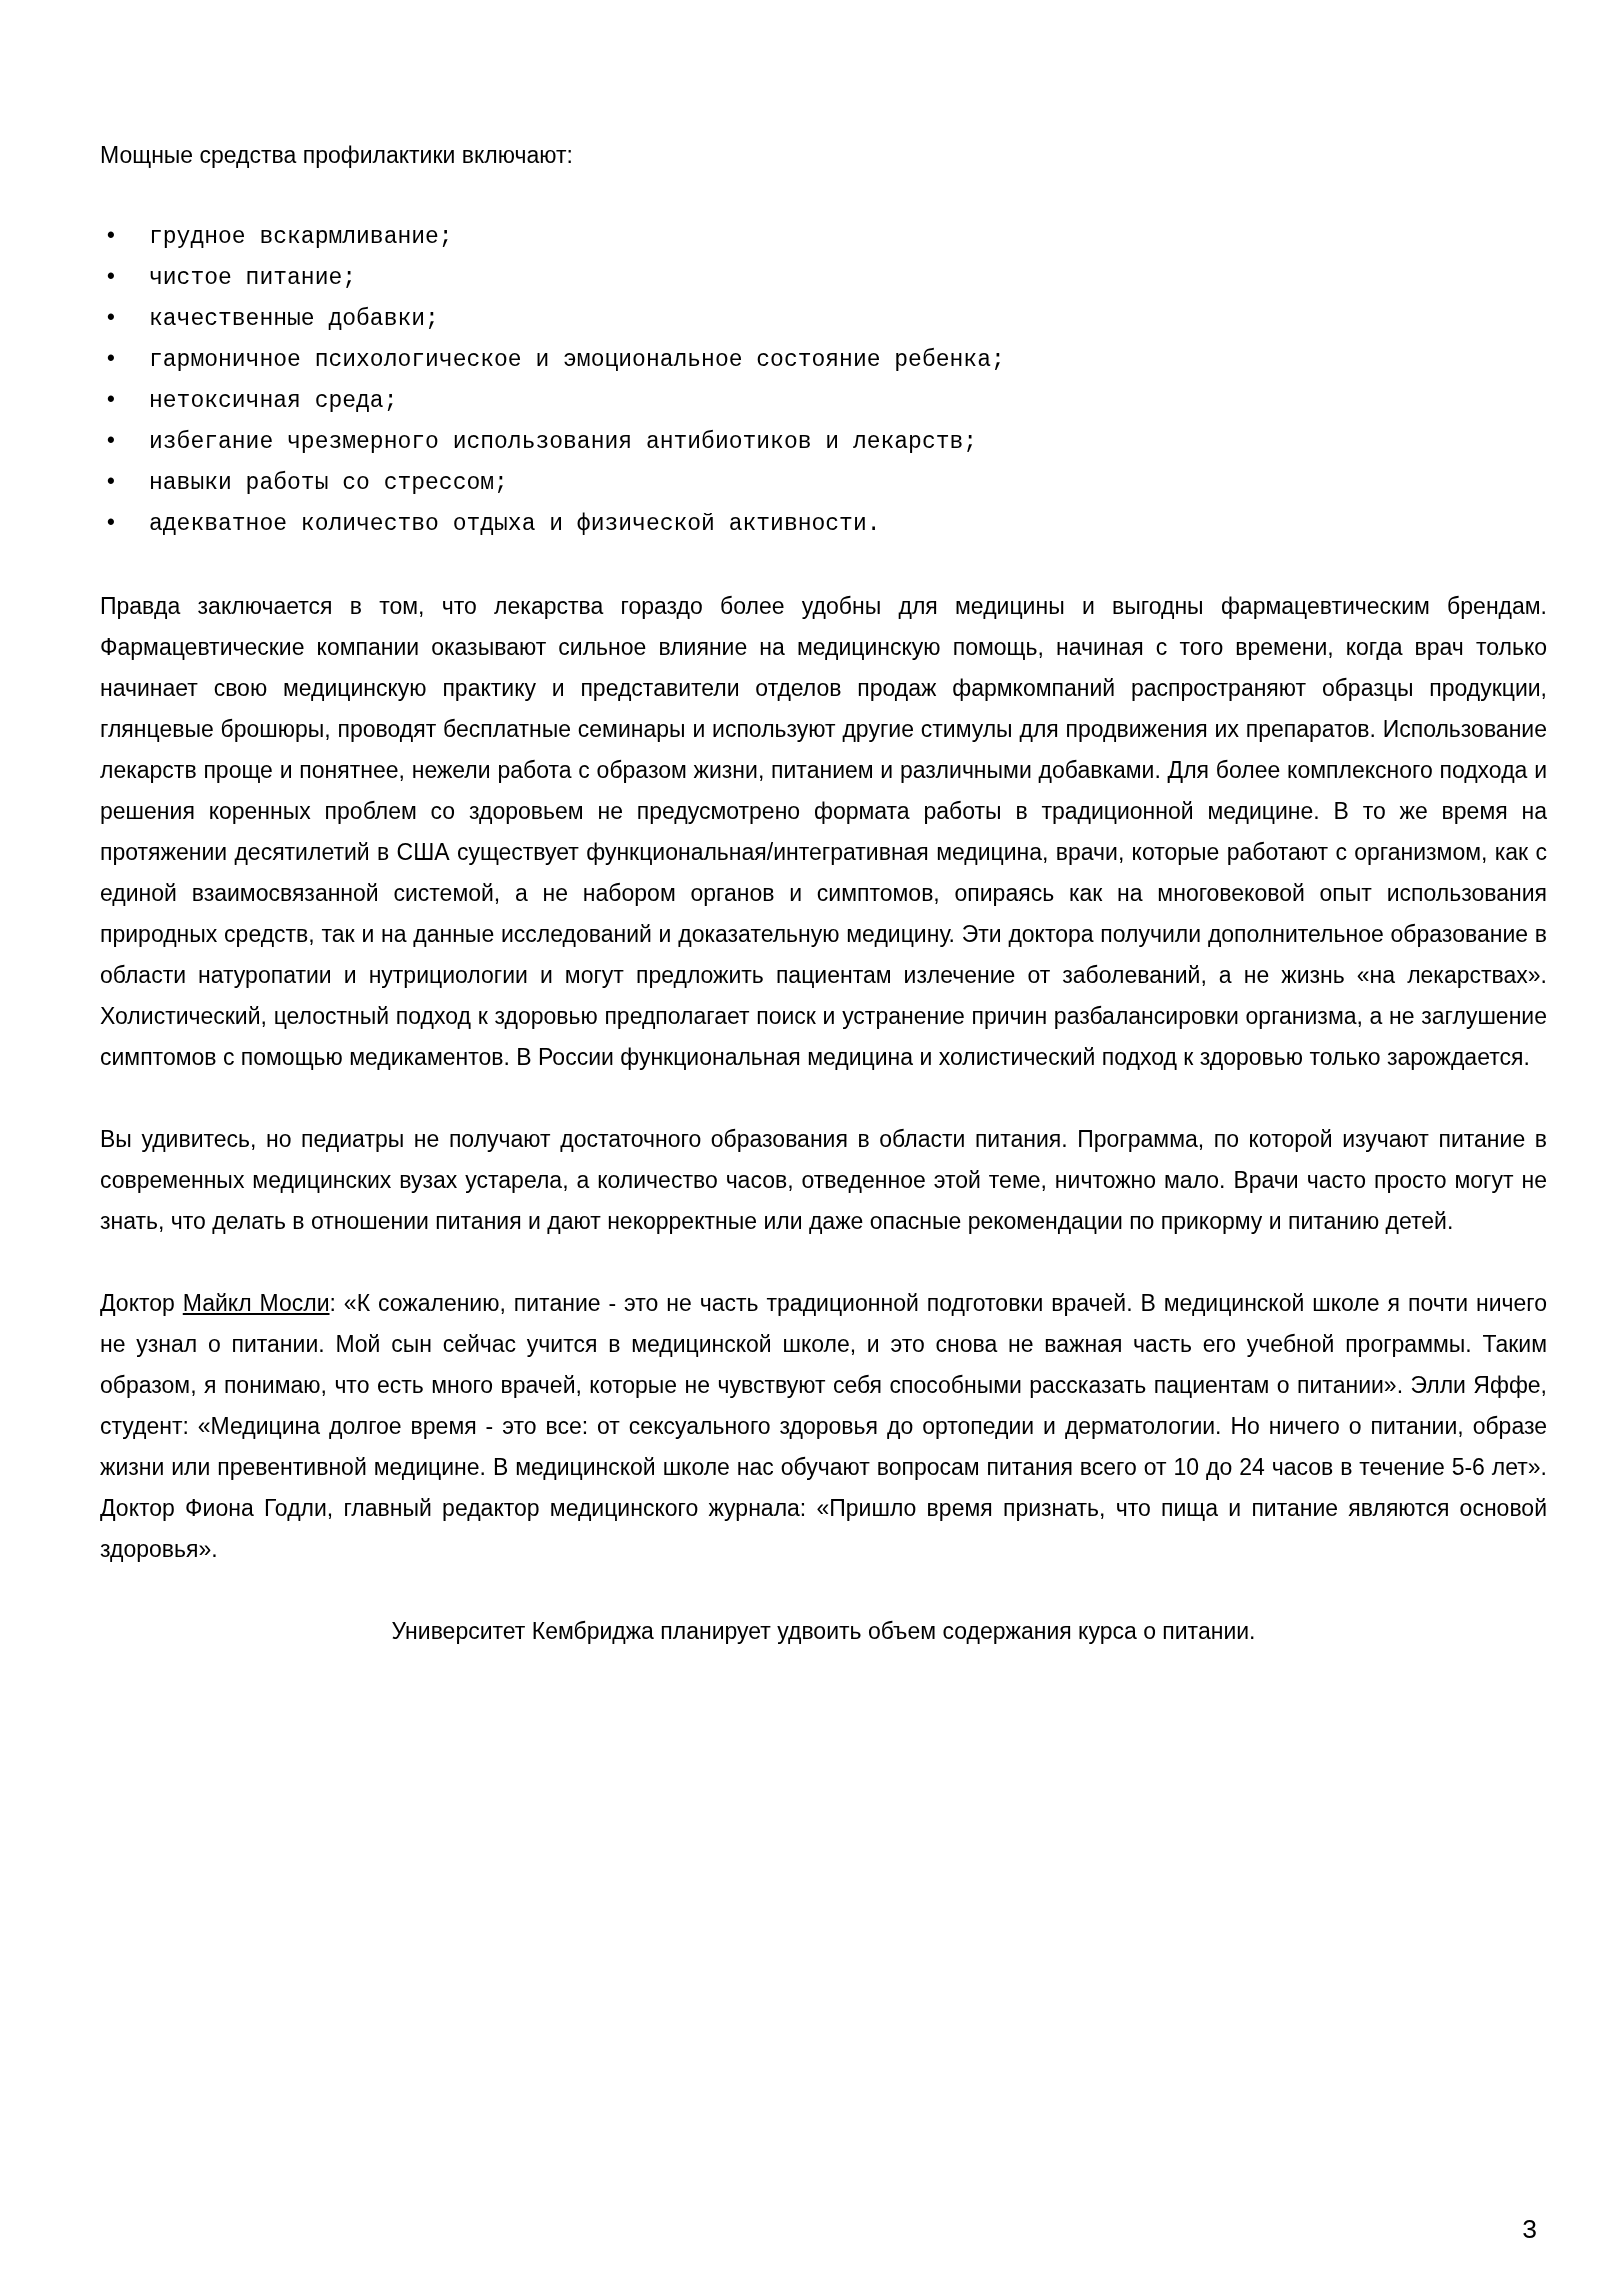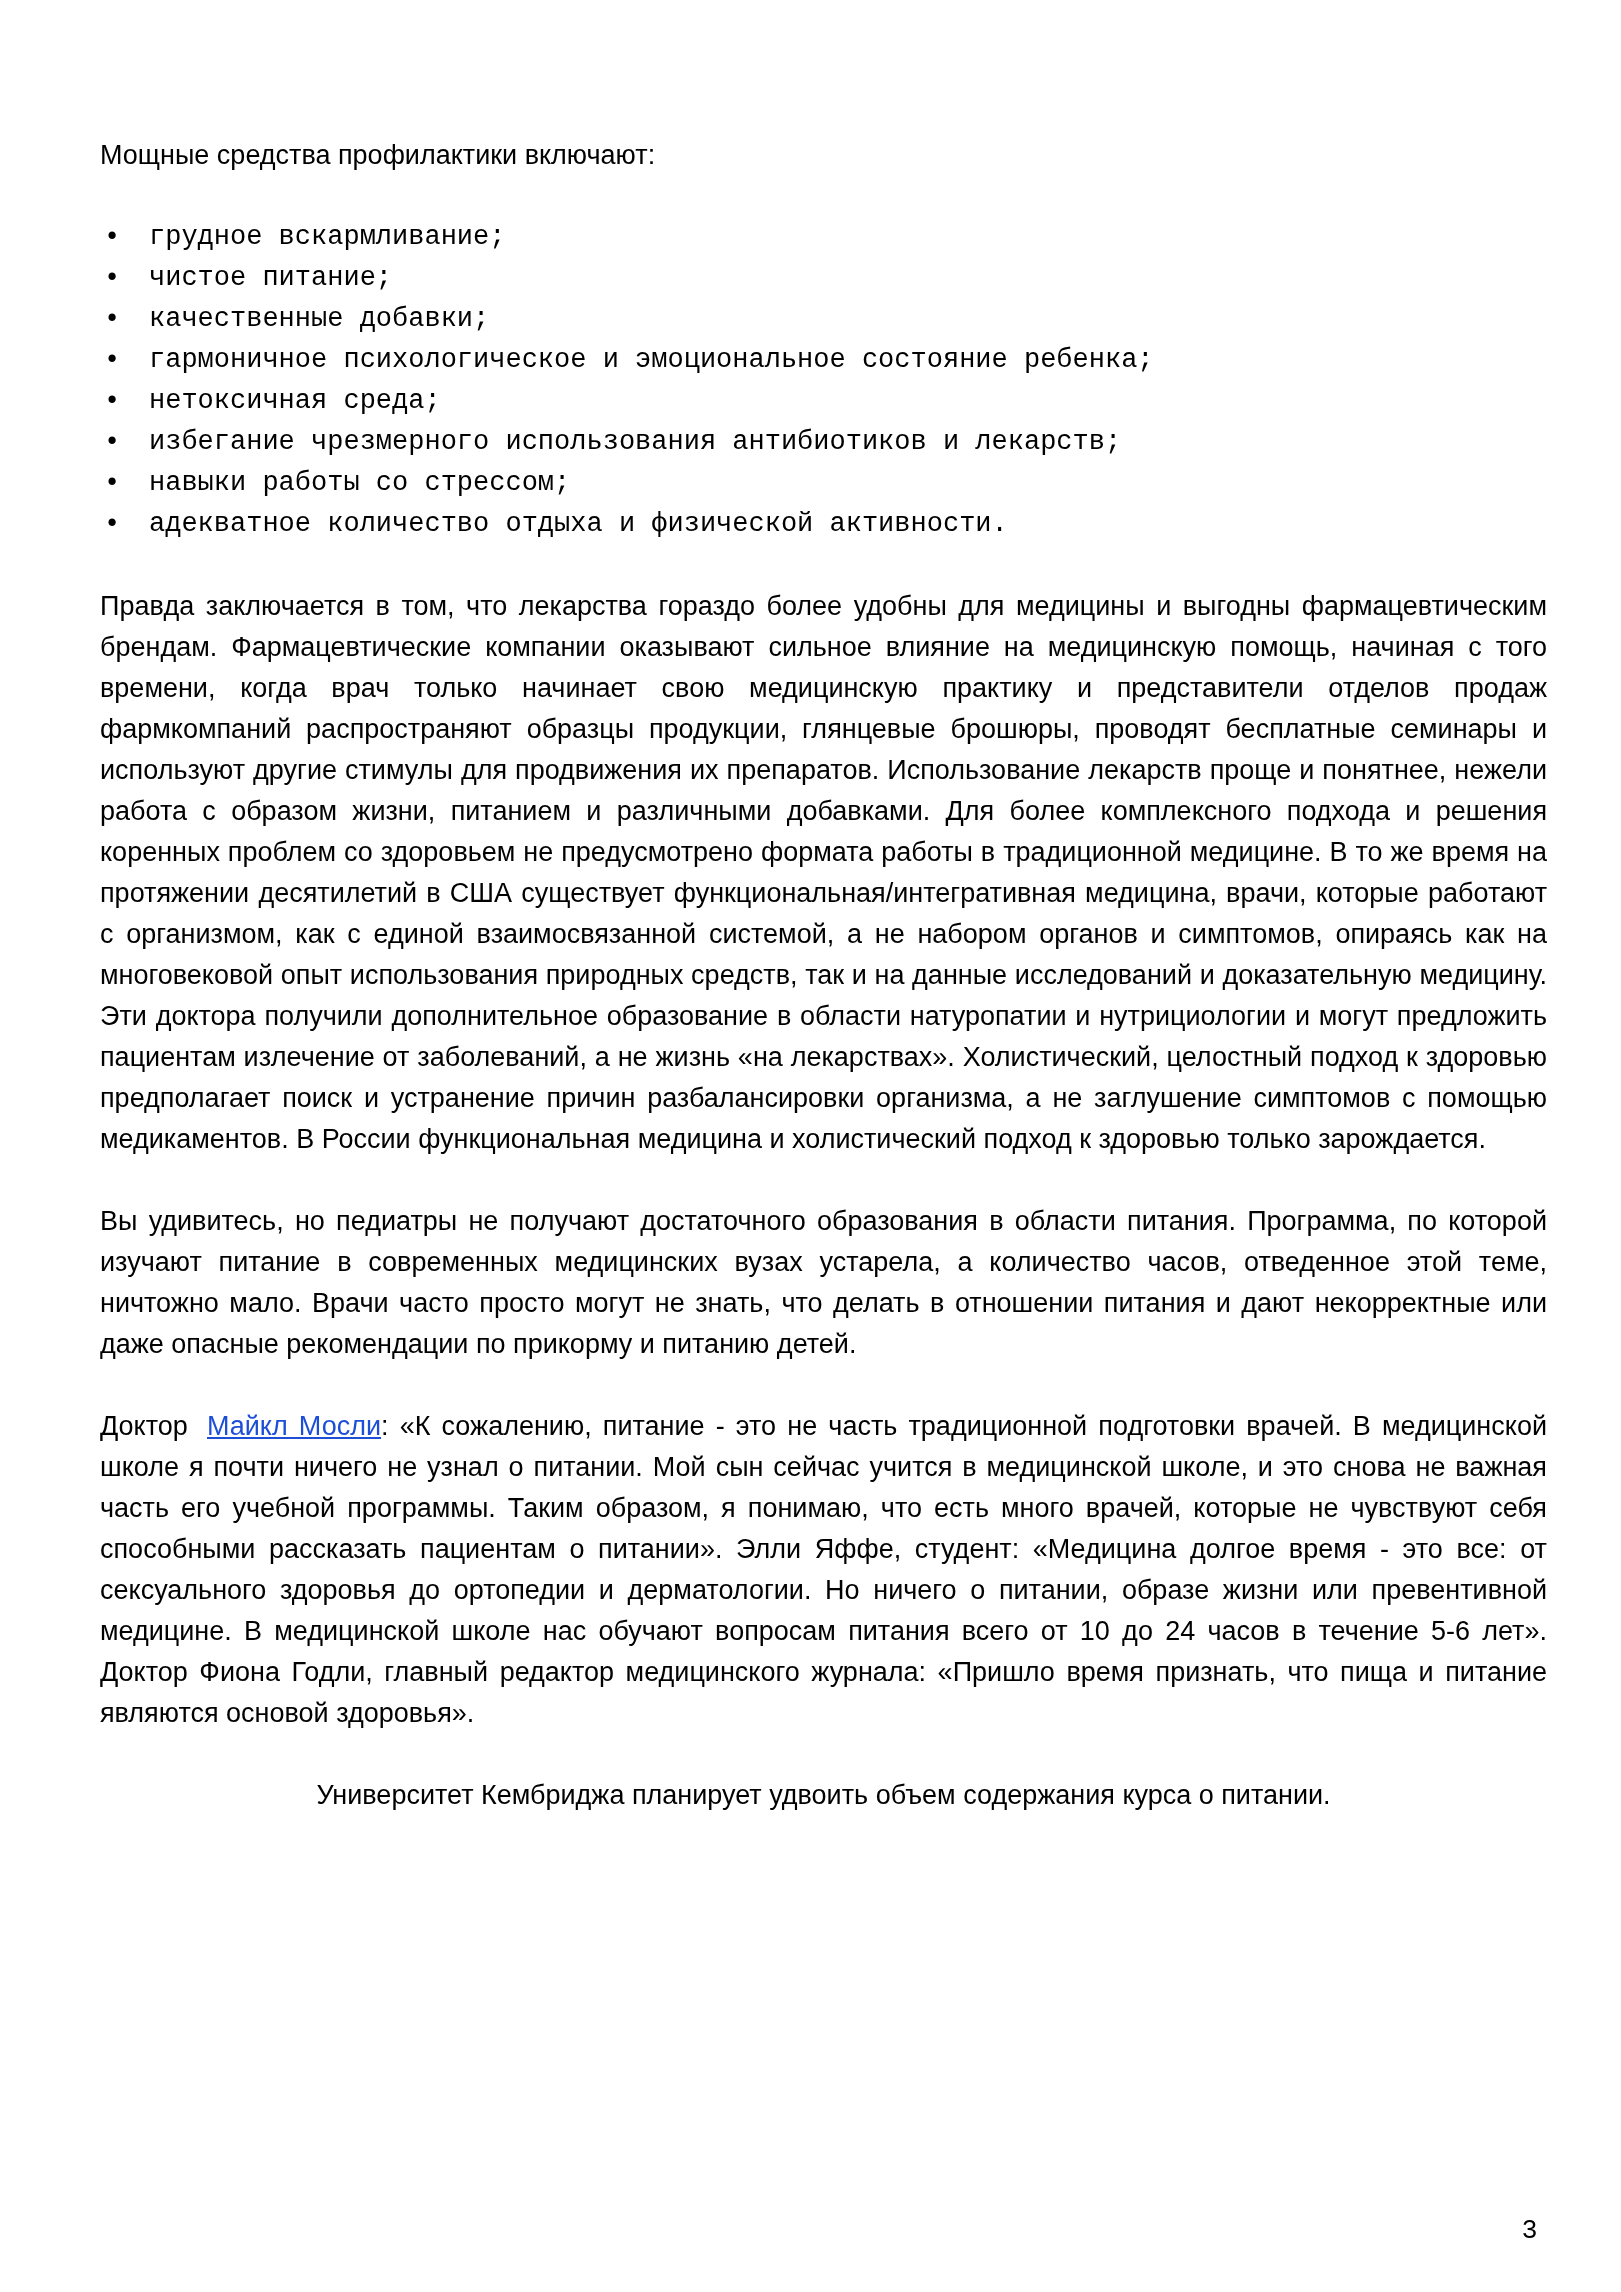--- a/index.html
+++ b/index.html
@@ -14,21 +14,21 @@
     height: 2293px;
     background: #ffffff;
     margin: 0 auto;
     overflow: hidden;
   }
   .content {
     position: absolute;
     left: 100px;
     top: 135px;
     width: 1447px;
-    font-size: 27px;
+    font-size: 23px;
     line-height: 41px;
   }
   .intro {
     text-align: left;
     margin-bottom: 41px;
   }
   ul.bullets {
     list-style: none;
     margin-bottom: 41px;
     font-family: Liberation Mono, monospace;
@@ -46,24 +46,23 @@
   }
   .para {
     text-align: justify;
     margin-bottom: 41px;
   }
   .para.closing {
     text-align: center;
     margin-bottom: 0;
   }
   a.doc-link {
-    color: #1d4ed8;
+    color: #000000;
     text-decoration: underline;
     cursor: pointer;
-    margin-left: 8px;
   }
   .page-number {
     position: absolute;
     right: 84px;
     bottom: 51px;
     font-size: 26.5px;
     line-height: 26.5px;
     color: #000000;
   }
 </style>

